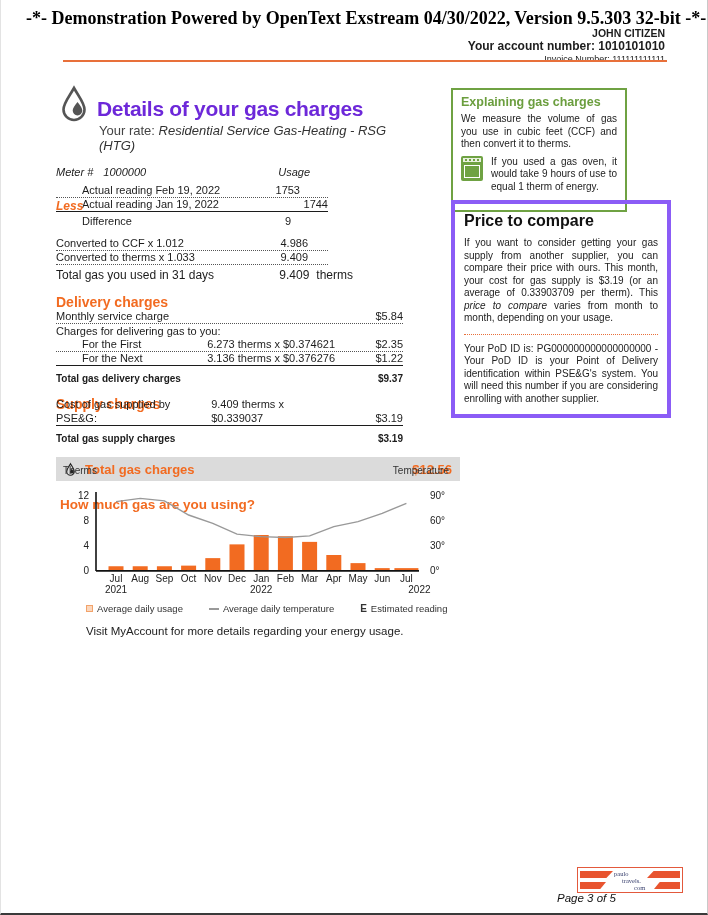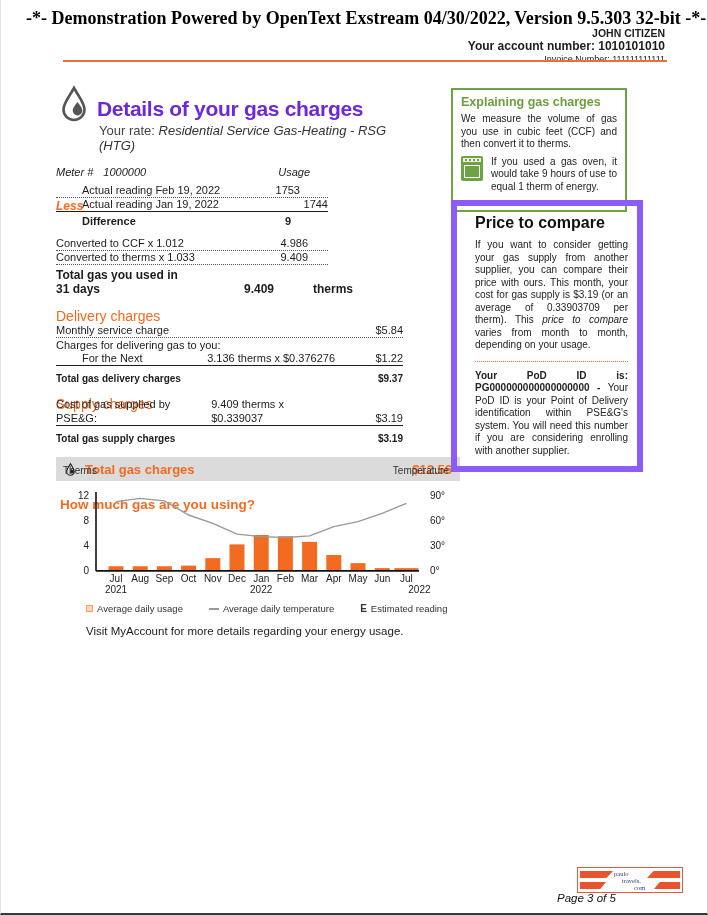--- a/index.html
+++ b/index.html
@@ -28,36 +28,36 @@
   .sec-title { margin-left:5px; }
   .sec-title h1 { color:#6d28d9; font-size:21px; font-weight:bold; letter-spacing:-0.3px;margin-top:12px; }
   .rate-line { font-size:13px; color:#444; margin-top:2px; margin-left:2px; }
   .rate-line i { color:#333; }
 
   .row { display:flex; align-items:flex-end; font-size:11px; line-height:14px; }
   .row .fill { flex:1; }
   .dotted { border-bottom:1px dotted #555; }
   .solid  { border-bottom:1px solid #1c1c1c; }
   .tail28 { width:28px; } .tail20 { width:20px; }
-  .b { font-weight:bold;gap:32px; }
+  .b { font-weight:normal; }
 
   .meter-row { width:254px; margin-top:13px; font-style:italic; font-size:11px; display:flex; justify-content:space-between; }
   .meter-num { margin-left:10px; }
 
   .read-table { position:relative; width:272px; margin-top:6px; }
   .read-table .row { padding-left:26px; height:14px; }
   .less-tag { position:absolute; left:0; top:15px; color:#f26b21; font-style:italic; font-weight:bold; font-size:12px; }
   .diff-row { width:235px; margin-top:2px; }
 
   .conv-table { width:272px; margin-top:9px; }
   .conv-table .row { height:14px; }
   .totused-row { width:297px; margin-top:1px; padding-top:2px; }
   .totused-row .unit { margin-left:7px; }
 
-  .charge-head { color:#f26b21; font-size:14px; font-weight:normal; margin-top:12px; }
+  .charge-head { color:#f26b21; font-size:14px; font-weight:bold; margin-top:12px; }
   .charges { width:347px; }
   .charges .row { height:14px; }
   .indent { padding-left:26px; }
   .amt { width:46px; text-align:right; }
   .mid-gap { width:22px; }
   .total-row { display:flex; justify-content:space-between; font-weight:bold; font-size:10px; width:347px; margin-top:7px; }
 
   .grand-bar {
     display:flex; align-items:center; width:404px; height:24px; margin-top:13px;
     background:#dbdbdb; padding:0 8px;
@@ -85,22 +85,22 @@
   }
   .green-box h2 { color:#6b9e3e; font-size:12.5px; font-weight:bold; margin-bottom:4px; }
   .box-text { font-size:10px; line-height:12.5px; text-align:justify; color:#222; }
   .oven-row { display:flex; margin-top:5px; }
   .oven-icon { width:22px; height:25px; background:#6fa243; border-radius:2px; flex:0 0 22px; position:relative; margin-right:8px; }
   .oven-knobs { position:absolute; left:2px; top:2px; right:2px; height:4px; background:#e9f0df; }
   .oven-knobs span { display:inline-block; width:2px; height:2px; background:#6fa243; margin:1px 0 0 2px; vertical-align:top; }
   .oven-door { position:absolute; left:3px; top:9px; right:3px; bottom:3px; border:1.5px solid #fff; }
 
   .orange-box {
-    position:absolute; left:450px; top:200px; width:192px; min-height:198px;
-    border:6px solid #8b5cf6; padding:8px 9px 9px 18px;
+    position:absolute; left:450px; top:200px; width:220px; min-height:198px;
+    border:4px solid #8b5cf6; padding:8px 9px 9px 9px;
   }
   .orange-box h2 { color:#111; font-size:16px; font-weight:bold; margin-bottom:7px; }
   .pod-divider { border-top:1px dotted #e8703a; margin:9px 0 8px 0; }
 
   
   .logo-box { position:absolute; left:576px; top:867px; width:106px; height:26px; border:1px solid #e3593c; background:#fff; }
   .stripe { position:absolute; background:#e8542f; height:7px; }
   .s-lt { left:2px; top:3px; width:33px; clip-path:polygon(0 0,100% 0,80% 100%,0 100%); }
   .s-lb { left:2px; top:14px; width:26px; clip-path:polygon(0 0,100% 0,78% 100%,0 100%); }
   .s-rt { right:2px; top:3px; width:33px; clip-path:polygon(20% 0,100% 0,100% 100%,0 100%); }
@@ -182,20 +182,27 @@
 
     <div class="charge-head">Delivery charges</div>
     <div class="charges">
       <div class="row dotted">
         <span>Monthly service charge</span>
           <span class="fill"></span>
         <span class="amt">$5.84</span>
       </div>
       <div class="row">
         <span>Charges for delivering gas to you:</span>
+      </div>
+      <div class="row dotted indent">
+        <span>For the First</span>
+          <span class="fill"></span>
+        <span>6.273 therms x $0.374621</span>
+          <span class="mid-gap"></span>
+        <span class="amt">$2.35</span>
       </div>
       <div class="row solid indent">
         <span>For the Next</span>
           <span class="fill"></span>
         <span>3.136 therms x $0.376276</span>
           <span class="mid-gap"></span>
         <span class="amt">$1.22</span>
       </div>
     </div>
     <div class="total-row">

